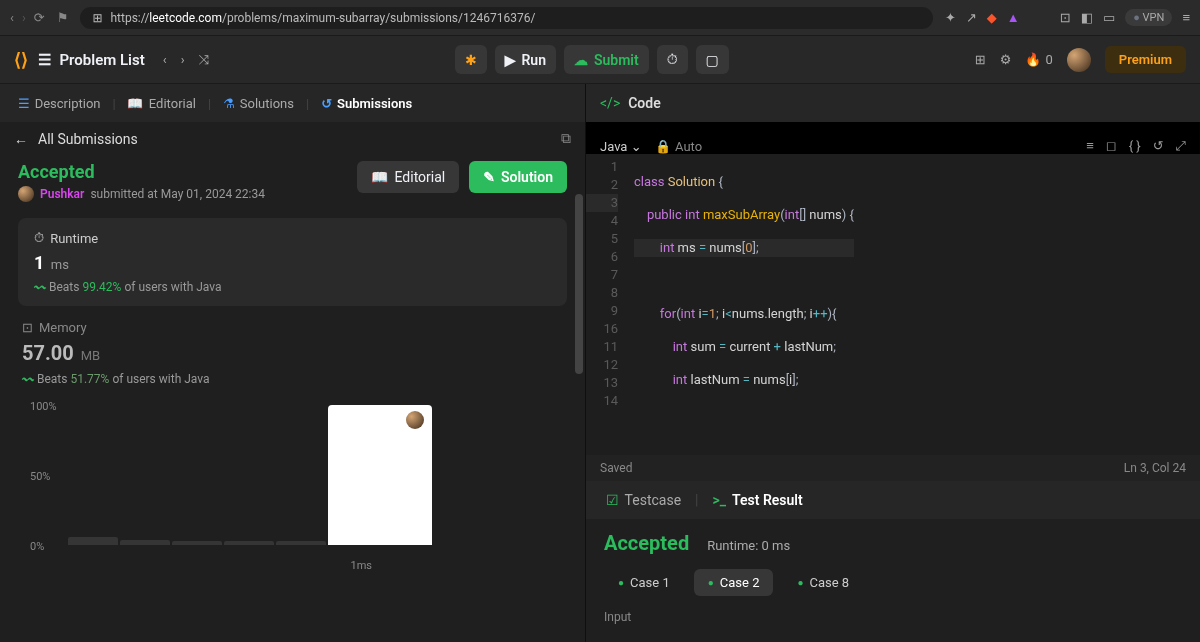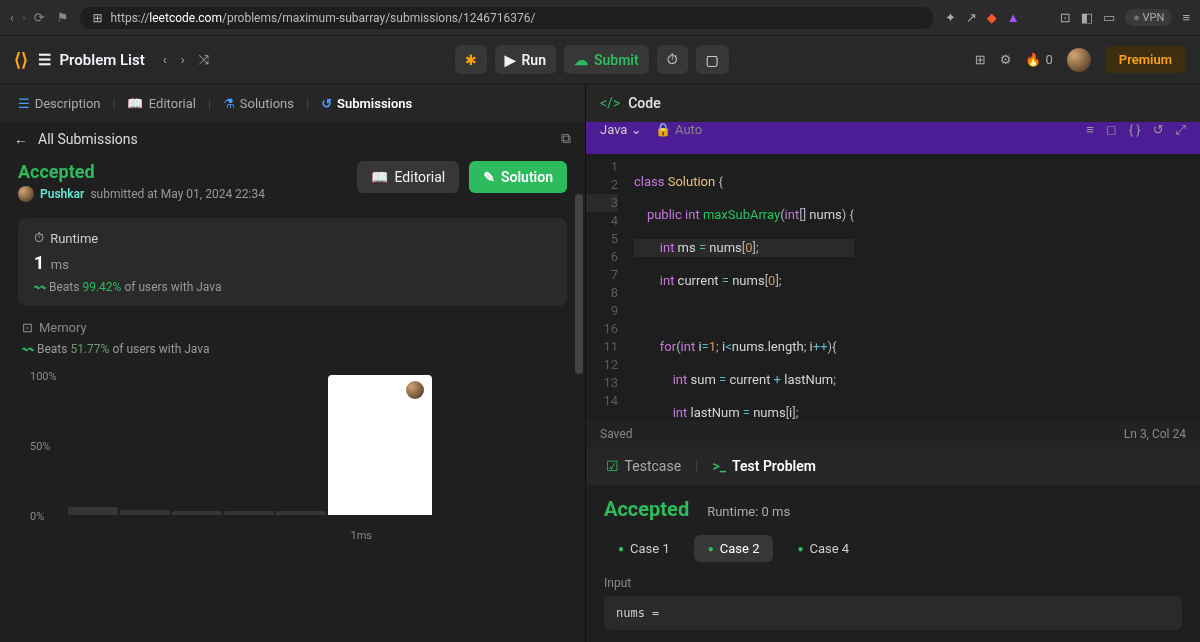--- a/index.html
+++ b/index.html
@@ -41,21 +41,21 @@
 .divider { color: #444; margin: 0 2px; }
 
 
 .subheader { display: flex; align-items: center; padding: 8px 14px; color: #ddd; font-size: 14px; gap: 10px; }
 .subheader .link-icon { margin-left: auto; color: #888; }
 
 
 .content { padding: 6px 18px 10px; overflow-y: auto; flex: 1; }
 .accepted-title { color: #2cbb5d; font-size: 18px; font-weight: 700; margin-bottom: 4px; }
 .sub-meta { display: flex; align-items: center; gap: 6px; color: #999; font-size: 12px; }
-.sub-meta .user { color: #5eead4; font-weight: 600; }
+.sub-meta .user { color: #d946ef; font-weight: 600; }
 .meta-row { display: flex; align-items: flex-start; justify-content: space-between; }
 .side-buttons { display: flex; gap: 10px; }
 .side-btn { background: #373737; border-radius: 6px; padding: 8px 14px; display: flex; gap: 6px; align-items: center; color: #eff1f6; font-size: 14px; border: none; }
 .solution-btn { background: #2cbb5d; color: #fff; font-weight: 600; }
 
 .stat-card { background: #2a2a2a; border-radius: 8px; margin-top: 16px; padding: 12px 16px; }
 .stat-label { display: flex; gap: 6px; align-items: center; color: #ccc; font-size: 13px; }
 .stat-value { font-size: 18px; font-weight: 700; color: #fff; margin-top: 6px; }
 .stat-value .unit { font-size: 13px; color: #999; font-weight: 400; margin-left: 2px; }
 .beats { color: #999; font-size: 12px; margin-top: 4px; }
@@ -75,31 +75,31 @@
 .y0 { top: 140px; }
 .bars { display: flex; align-items: flex-end; gap: 2px; height: 145px; padding-left: 10px; }
 .bar { width: 50px; background: #353535; border-radius: 2px 2px 0 0; }
 .big-bar { width: 104px; height: 140px; background: #fff; border-radius: 4px 4px 0 0; position: relative; }
 .big-bar .avatar-sm { position: absolute; right: 8px; top: 6px; width: 18px; height: 18px; }
 .x-label { position: absolute; left: 50%; transform: translateX(26px); bottom: -2px; font-size: 11px; color: #888; margin-left: 32px; }
 
 
 .code-header { height: 38px; display: flex; align-items: center; gap: 8px; padding: 0 14px; background: #262626; color: #ddd; font-size: 14px; }
 .code-header .code-icon { color: #2cbb5d; }
-.lang-bar { height: 32px; display: flex; align-items: flex-start; padding: 0 14px; gap: 14px; background: #4c1d95; color: #ccc; font-size: 13px; }
+.lang-bar { height: 32px; display: flex; align-items: flex-end; padding: 0 14px; gap: 14px; background: #000000; color: #ccc; font-size: 13px; }
 .lang-bar .right-icons { margin-left: auto; display: flex; gap: 12px; color: #999; }
 
 .editor { flex: 1; display: flex; background: #1e1e1e; font-family: "Menlo", "Consolas", monospace; font-size: 13px; overflow: hidden; }
 .gutter { width: 40px; text-align: right; color: #5a5a5a; padding: 4px 8px 0 0; }
 .gutter div { height: 18px; line-height: 18px; }
 .code { padding: 4px 0 0 8px; white-space: pre; color: #d4d4d4; }
 .code div { height: 18px; line-height: 18px; }
 .kw { color: #c678dd; }
 .type { color: #c678dd; }
-.fn { color: #22c55e; }
+.fn { color: #eab308; }
 .cls { color: #e5c07b; }
 .num { color: #d19a66; }
 .op { color: #56b6c2; }
 .pn { color: #abb2bf; }
 .highlight-line { background: #2a2a2a; }
 
 .status-bar { height: 26px; background: #222; display: flex; align-items: center; padding: 0 14px; font-size: 12px; color: #888; justify-content: space-between; }
 
 
 .result-tabs { height: 38px; display: flex; align-items: center; padding: 0 14px; gap: 6px; background: #262626; font-size: 14px; color: #aaa; }
@@ -254,20 +254,21 @@
           </div>
         <div class="stat-value"><span>1</span> <span class="unit">ms</span></div>
         <div class="beats"><span class="wave">〰</span> <span>Beats </span><span class="pct">99.42%</span><span> of users with Java</span></div>
       </div>
 
       <div class="mem-section">
         <div class="stat-label">
             <span>⊡</span>
             <span>Memory</span>
           </div>
+        <div class="stat-value"><span>57.00</span> <span class="unit">MB</span></div>
         <div class="beats"><span class="wave">〰</span> <span>Beats </span><span class="pct">51.77%</span><span> of users with Java</span></div>
 
         <div class="chart-wrap">
           <div class="y-label y100">100%</div>
           <div class="y-label y50">50%</div>
           <div class="y-label y0">0%</div>
           <div class="bars">
             <div class="bar" style="height:8px"></div>
             <div class="bar" style="height:5px"></div>
             <div class="bar" style="height:4px"></div>
@@ -315,21 +316,20 @@
           <div>16</div>
           <div>11</div>
           <div>12</div>
           <div>13</div>
           <div>14</div>
       </div>
       <div class="code">
 <div><span class="kw">class</span> <span class="cls">Solution</span> <span class="pn">{</span></div>
 <div>    <span class="kw">public</span> <span class="type">int</span> <span class="fn">maxSubArray</span><span class="pn">(</span><span class="type">int</span><span class="pn">[]</span> nums<span class="pn">) {</span></div>
 <div class="highlight-line">        <span class="type">int</span> ms <span class="op">=</span> nums<span class="pn">[</span><span class="num">0</span><span class="pn">];</span></div>
-<div>        <span class="type">int</span> current <span class="op">=</span> nums<span class="pn">[</span><span class="num">0</span><span class="pn">];</span></div>
 <div></div>
 <div>        <span class="kw">for</span><span class="pn">(</span><span class="type">int</span> i<span class="op">=</span><span class="num">1</span><span class="pn">;</span> i<span class="op">&lt;</span>nums<span class="pn">.</span>length<span class="pn">;</span> i<span class="op">++</span><span class="pn">){</span></div>
 <div>            <span class="type">int</span> sum <span class="op">=</span> current <span class="op">+</span> lastNum<span class="pn">;</span></div>
 <div>            <span class="type">int</span> lastNum <span class="op">=</span> nums<span class="pn">[</span>i<span class="pn">];</span></div>
 
 
 
 
 
 
@@ -342,42 +342,41 @@
     </div>
 
     <div class="result-tabs">
       <div class="tab2">
           <span style="color:#2cbb5d">☑</span>
           <span>Testcase</span>
         </div>
       <span class="divider">|</span>
       <div class="tab2 active">
           <span style="color:#2cbb5d">&gt;_</span>
-          <span>Test Problem</span>
+          <span>Test Result</span>
         </div>
     </div>
 
     <div class="result-body">
       <div class="result-status">
         <span class="acc">Accepted</span>
         <span class="rt">Runtime: 0 ms</span>
       </div>
       <div class="cases">
         <div class="case">
             <span class="dot">●</span>
             <span>Case 1</span>
           </div>
         <div class="case active">
             <span class="dot">●</span>
             <span>Case 2</span>
           </div>
         <div class="case">
             <span class="dot">●</span>
-            <span>Case 4</span>
+            <span>Case 8</span>
           </div>
       </div>
       <div class="input-section">
         <div class="input-label">Input</div>
-        <div class="input-box">nums =</div>
       </div>
     </div>
   </div>
 </div>
 
 </body></html>

